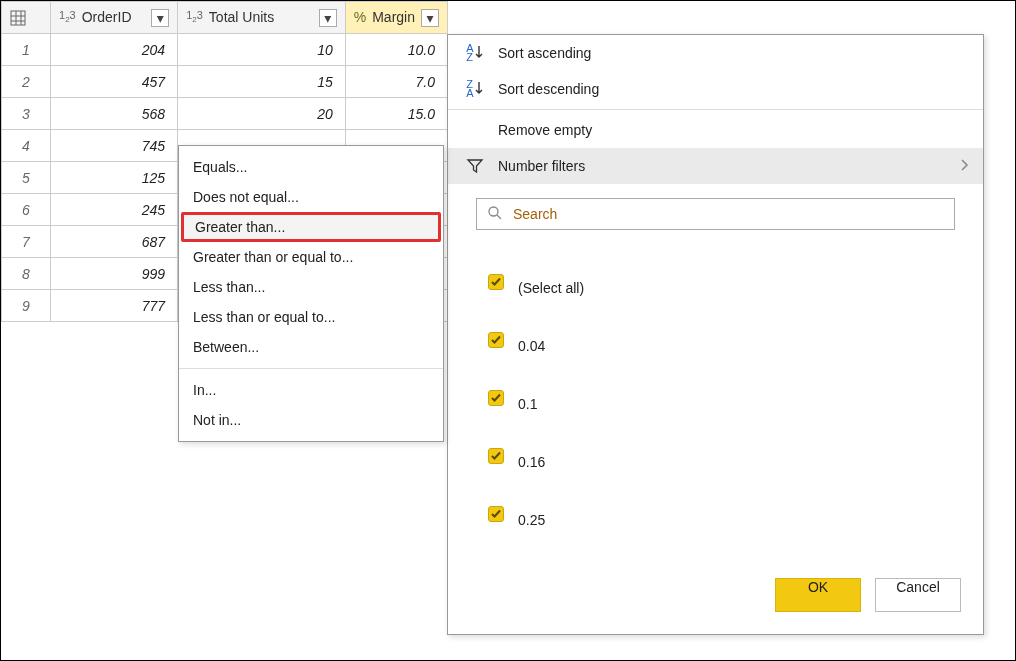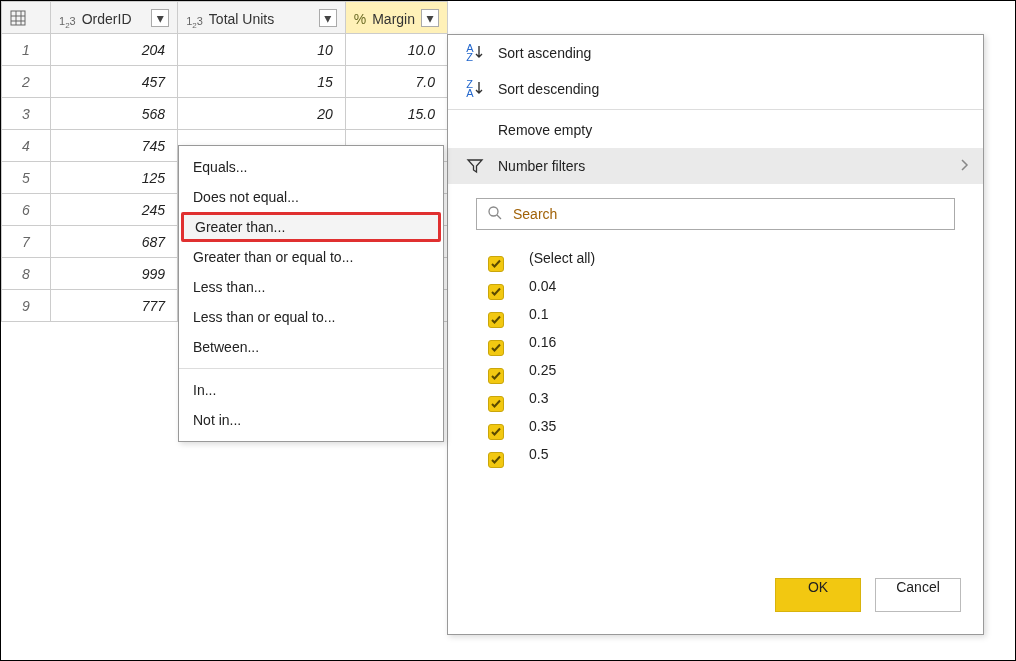--- a/index.html
+++ b/index.html
@@ -10,21 +10,21 @@
   .grid { border-collapse:collapse; width:447px; }
   .grid th, .grid td { border:1px solid #ccc; height:32px; padding:0 8px; white-space:nowrap; }
   .grid th { background:#f4f4f4; font-weight:normal; color:#333; text-align:left; position:relative; }
   .rowhead { width:50px; text-align:center; color:#666; font-style:italic; }
   .rowhead-th { width:50px; background:#f4f4f4; text-align:center; }
   .orderid-col { width:128px; }
   .units-col  { width:170px; }
   .margin-col { width:99px; }
   .grid td.num { text-align:right; font-style:italic; padding-right:12px; }
   th.margin-col { background:#fff1b8; }
-  .th-inner { display:flex; align-items:flex-end; gap:6px; }
+  .th-inner { display:flex; align-items:flex-start; gap:6px; }
   .th-label { flex:1; }
   .dd { width:18px; height:18px; display:flex; align-items:center; justify-content:center; border:1px solid #aaa; background:#fff; color:#444; }
   .typeicon { font-size:11px; color:#666; display:inline-flex; align-items:baseline; }
   .typeicon .sub { font-size:8px; position:relative; top:3px; }
   .pcticon { color:#6b6b24; font-size:14px; }
   .tableicon svg { display:block; }
 
   
   .menu1 { position:absolute; left:177px; top:144px; width:266px; background:#fff; border:1px solid #999; box-shadow:2px 2px 6px rgba(0,0,0,.15); padding:6px 0; z-index:20; }
   .menu1 .mitem { padding:7px 14px; cursor:default; }
@@ -34,21 +34,21 @@
   
   .panel { position:absolute; left:446px; top:33px; width:537px; height:601px; background:#fff; border:1px solid #999; box-shadow:2px 2px 6px rgba(0,0,0,.15); z-index:10; display:flex; flex-direction:column; }
   .prow { display:flex; align-items:center; gap:12px; padding:0 16px; height:36px; cursor:default; }
   .prow .picon { width:22px; display:flex; justify-content:center; color:#555; }
   .prow.hl { background:#eaeaea; position:relative; }
   .prow.hl .chev { position:absolute; right:14px; color:#888; }
   .psep { height:1px; background:#ddd; margin:2px 0; }
   .search-wrap { padding:14px 28px 8px; }
   .search { display:flex; align-items:center; gap:10px; border:1px solid #aaa; height:32px; padding:0 10px; color:#a16207; }
   .values { padding:6px 40px; line-height:28px; flex:1; overflow:auto; }
-  .chk { display:flex; align-items:flex-end; gap:25px; }
+  .chk { display:flex; align-items:flex-start; gap:14px;margin-top:30px; }
   .box { width:16px; height:16px; background:#f2c811; border:1px solid #caa60b; border-radius:3px; display:flex; align-items:center; justify-content:center; }
   .box svg { display:block; }
   .buttons { display:flex; justify-content:flex-end; gap:14px; padding:16px 22px 22px; }
   .btn { min-width:86px; height:34px; display:flex; align-items:flex-start; justify-content:center; border:1px solid #bbb; background:#fff; cursor:default; }
   .btn.primary { background:#f2c811; border-color:#d8b30c; }
 
   .az { font-size:11px; color:#2266cc; line-height:9px; }
 </style>
 </head>
 <body>

